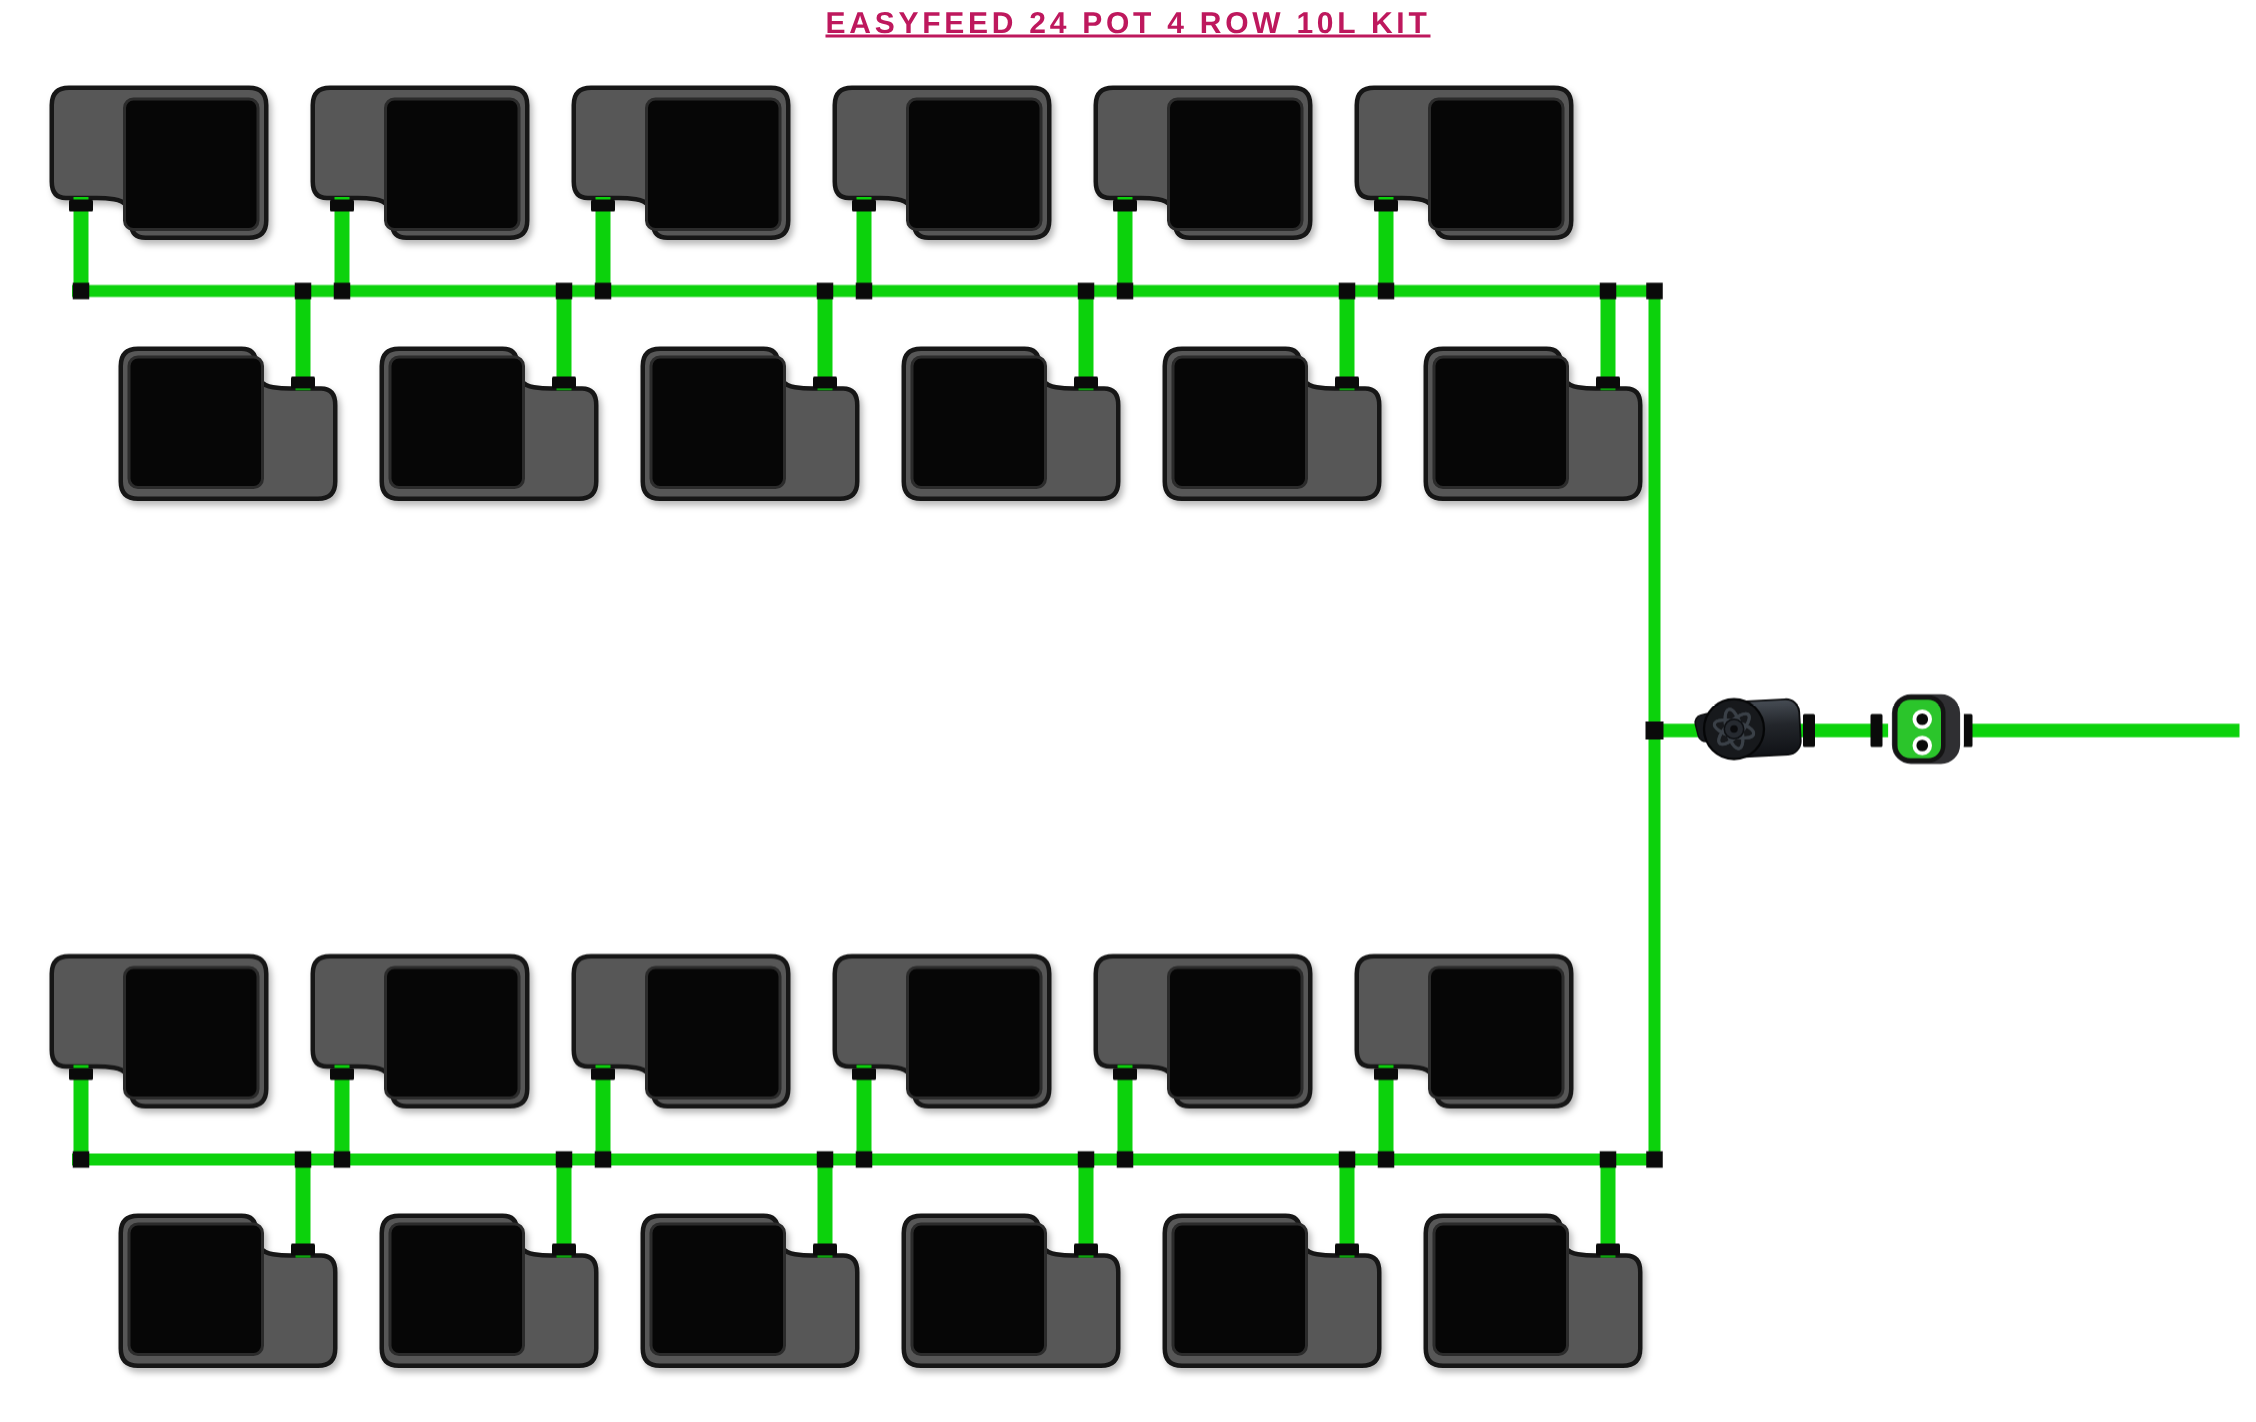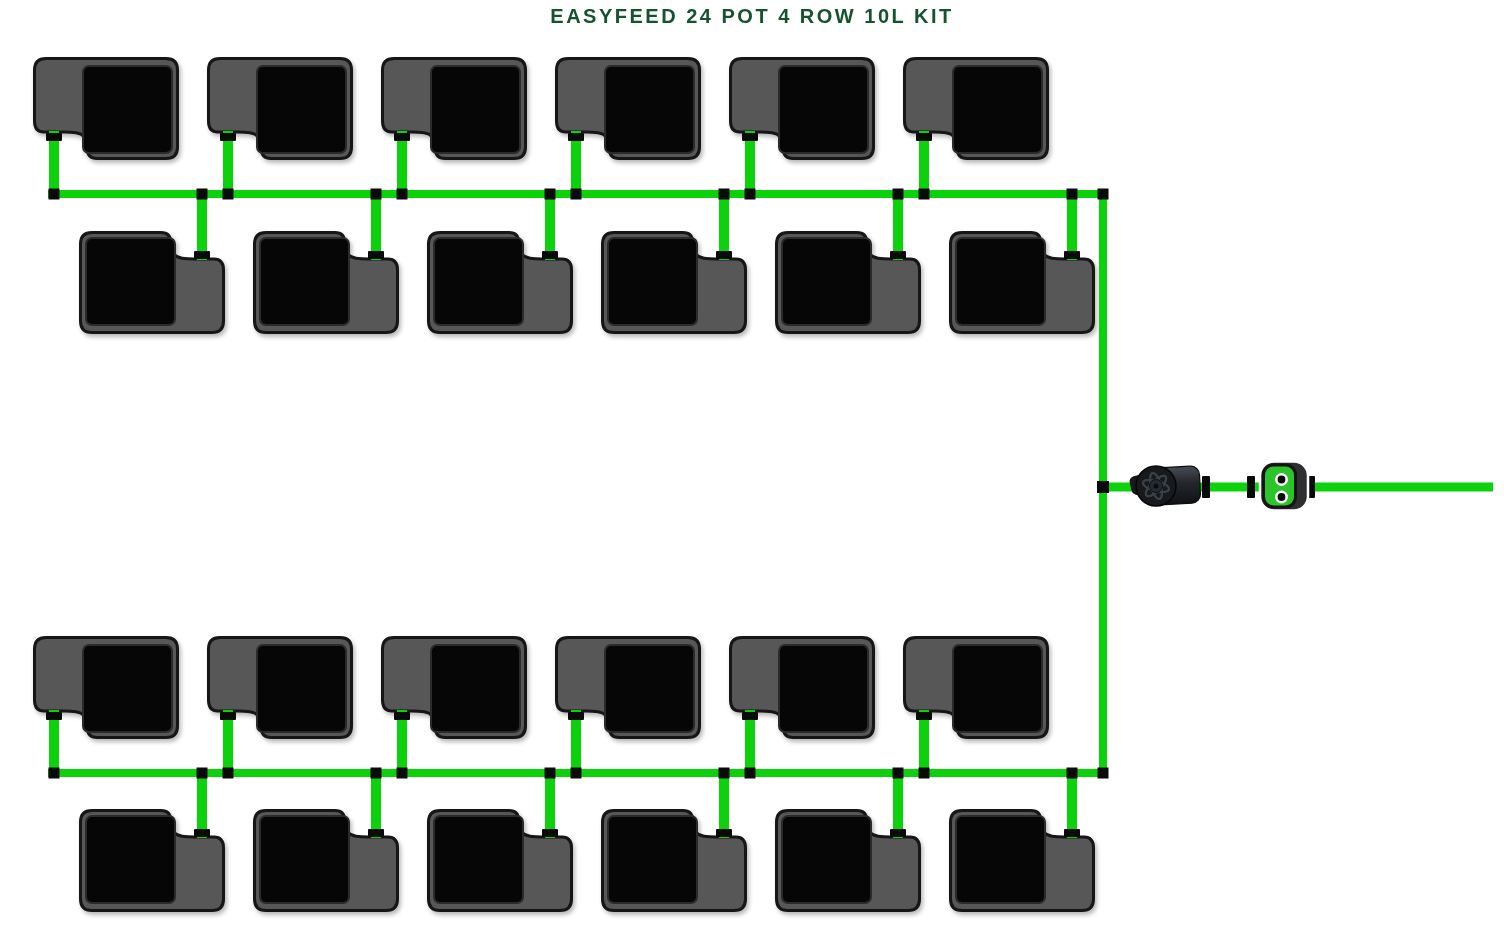--- a/index.html
+++ b/index.html
@@ -6,21 +6,21 @@
   body { width: 1504px; height: 948px; position: relative; overflow: hidden;
          font-family: "Liberation Sans", sans-serif; }
   .title { position: absolute; top: 5px; left: 0; width: 100%; text-align: center;
            font-weight: bold; font-size: 20px; letter-spacing: 2.5px; color: #5cb849;
            font-family: "Liberation Sans", sans-serif; }
   #diagram { position: absolute; top: 0; left: 0; }
 </style>
 </head>
 <body style="background: rgb(255, 255, 255);">
 
-<div class="title" style="color: #14532d;">EASYFEED 24 POT 4 ROW 10L KIT</div>
+<div class="title" style="color: #be185d; text-decoration: underline;">EASYFEED 24 POT 4 ROW 10L KIT</div>
 
 <svg id="diagram" width="1504" height="948" viewBox="0 0 1504 948">
     <defs>
       <linearGradient id="pumpGrad" x1="0" y1="0" x2="0" y2="1">
         <stop offset="0" stop-color="#474d55"></stop>
         <stop offset="0.45" stop-color="#23262b"></stop>
         <stop offset="1" stop-color="#101216"></stop>
       </linearGradient>
     </defs>
     <g style="filter: drop-shadow(rgba(0, 0, 0, 0.28) 2px 3px 2px);">

